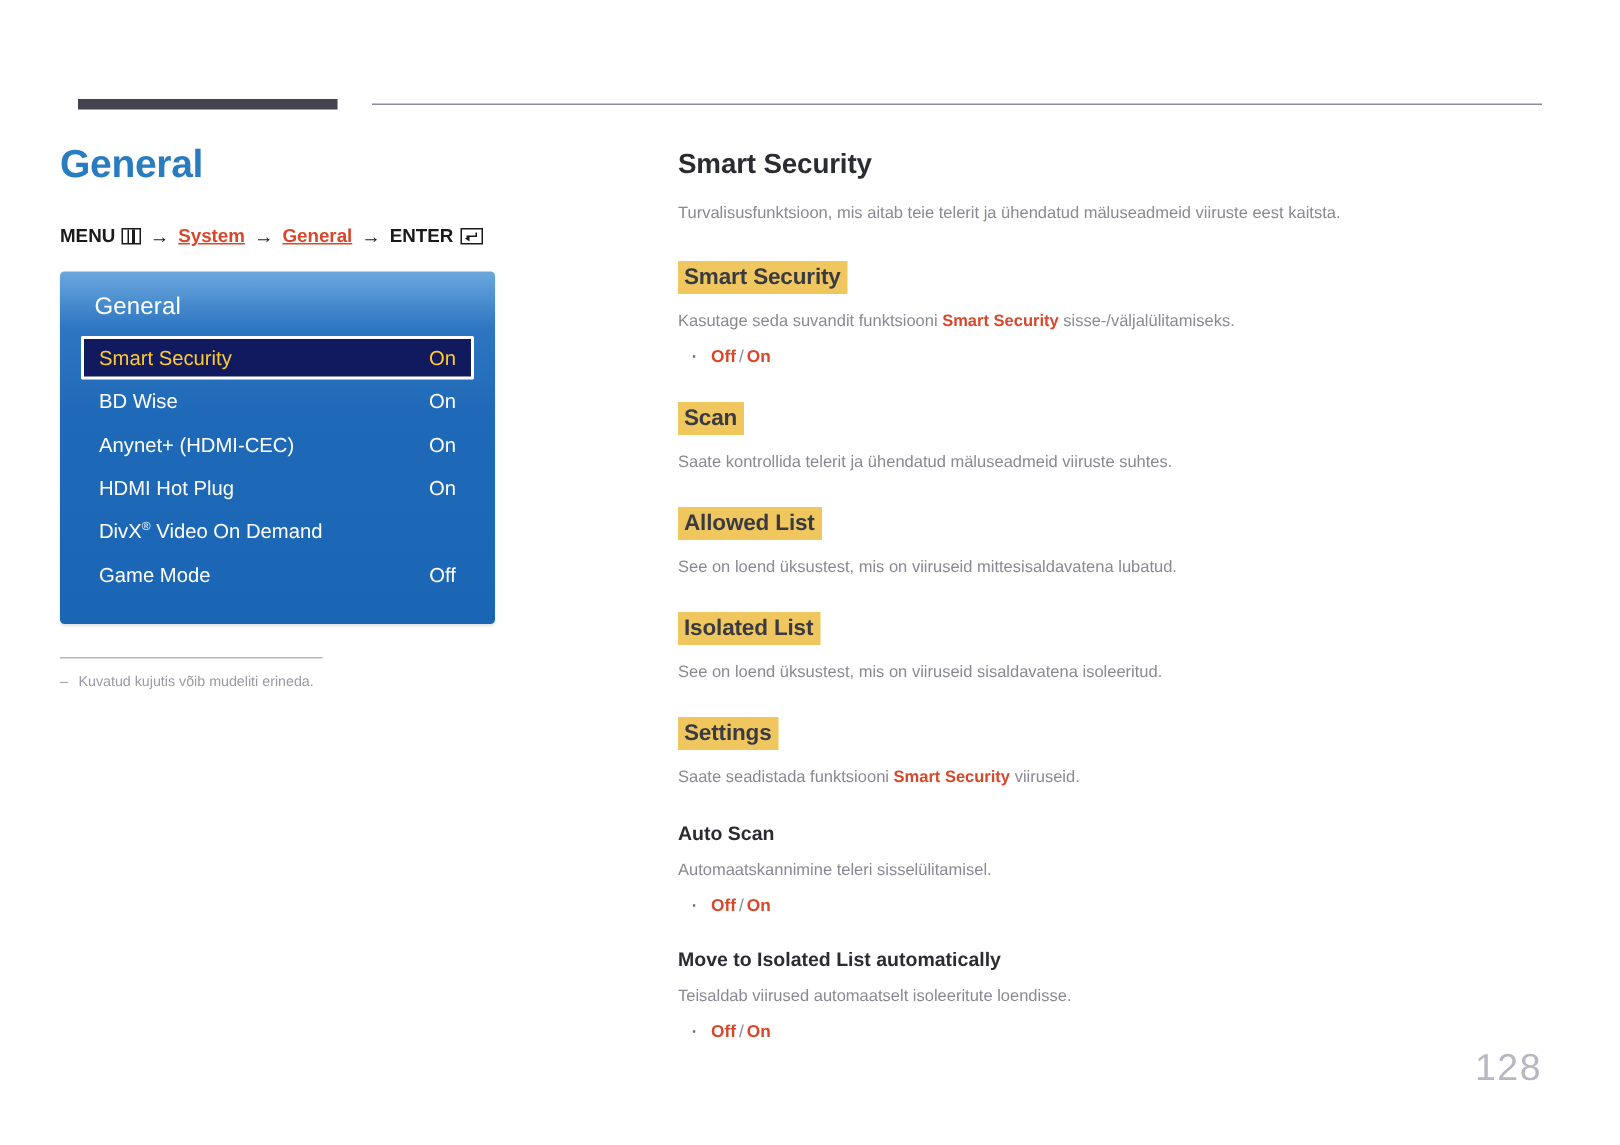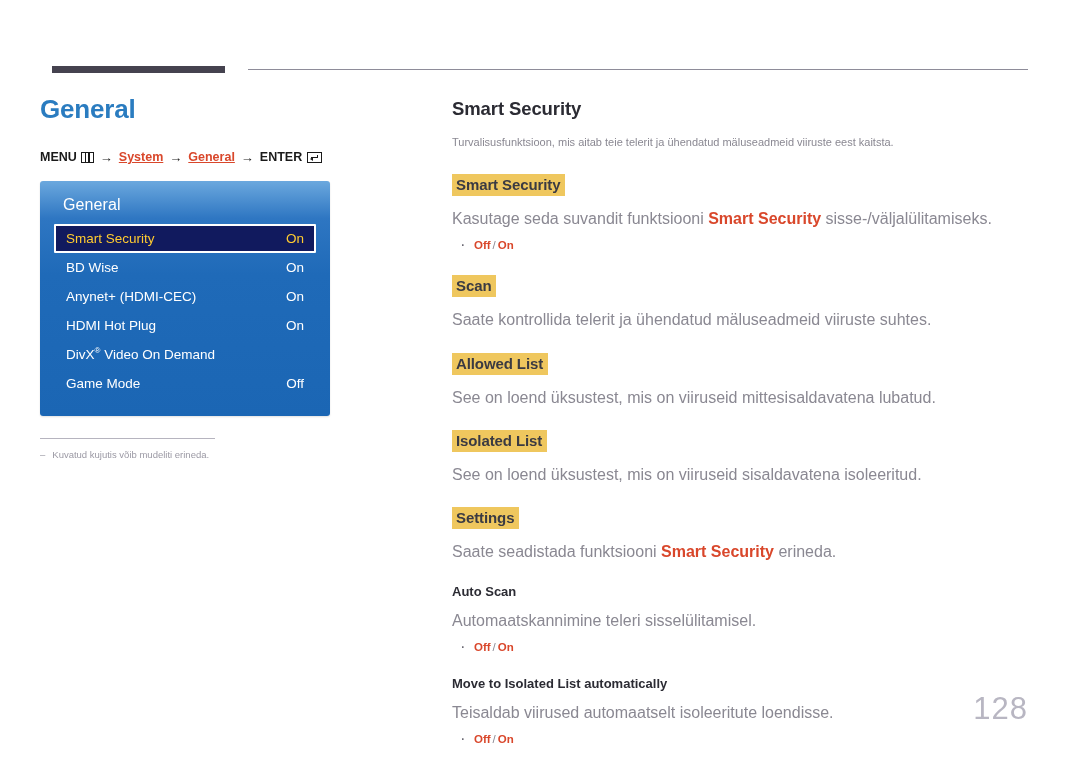--- a/index.html
+++ b/index.html
@@ -183,21 +183,21 @@
     margin: 0 0 11px 0;
     letter-spacing: -0.1px;
   }
   .plain-head {
     font-size: 13px;
     font-weight: bold;
     color: #2b2b33;
     margin: 0 0 10px 0;
   }
   .desc {
-    font-size: 16px;
+    font-size: 11px;
     color: #8a8892;
     line-height: 1.45;
     margin: 0 0 7px 0;
   }
   .desc .accent {
     color: #d9472b;
     font-weight: bold;
   }
   .bullets { margin: 0 0 4px 0; }
   .bullet {
@@ -216,21 +216,21 @@
     font-size: 11px;
   }
   .bullet .sep { color: #8a8892; font-weight: normal; padding: 0 2px; }
   .block { margin-bottom: 21px; }
   .block.tight { margin-bottom: 19px; }
 
   
   .page-num {
     position: absolute;
     right: 52px; bottom: 36px;
-    font-size: 31px;
+    font-size: 25px;
     color: #b8b6c2;
     letter-spacing: 1px;
     font-weight: normal;
     margin-left: 46px;
   }
 </style>
 </head>
 <body>
 
 <div class="header-bar"></div>
@@ -300,21 +300,21 @@
           <div class="bullet">
             <span class="dot">·</span>
             <span>Off</span>
             <span class="sep">/</span>
             <span>On</span>
           </div>
         </div></div>
       <div class="block"><div class="hl-head">Scan</div><p class="desc"><span>Saate kontrollida telerit ja ühendatud mäluseadmeid viiruste suhtes.</span></p></div>
       <div class="block"><div class="hl-head">Allowed List</div><p class="desc"><span>See on loend üksustest, mis on viiruseid mittesisaldavatena lubatud.</span></p></div>
       <div class="block"><div class="hl-head">Isolated List</div><p class="desc"><span>See on loend üksustest, mis on viiruseid sisaldavatena isoleeritud.</span></p></div>
-      <div class="block"><div class="hl-head">Settings</div><p class="desc"><span>Saate seadistada funktsiooni </span><span class="accent">Smart Security</span><span> erineda.</span></p></div>
+      <div class="block"><div class="hl-head">Settings</div><p class="desc"><span>Saate seadistada funktsiooni </span><span class="accent">Smart Security</span><span> viiruseid.</span></p></div>
       <div class="block tight">
         <div class="plain-head">Auto Scan</div>
         <p class="desc"><span>Automaatskannimine teleri sisselülitamisel.</span></p>
         <div class="bullets">
           <div class="bullet">
             <span class="dot">·</span>
             <span>Off</span>
             <span class="sep">/</span>
             <span>On</span>
           </div>

